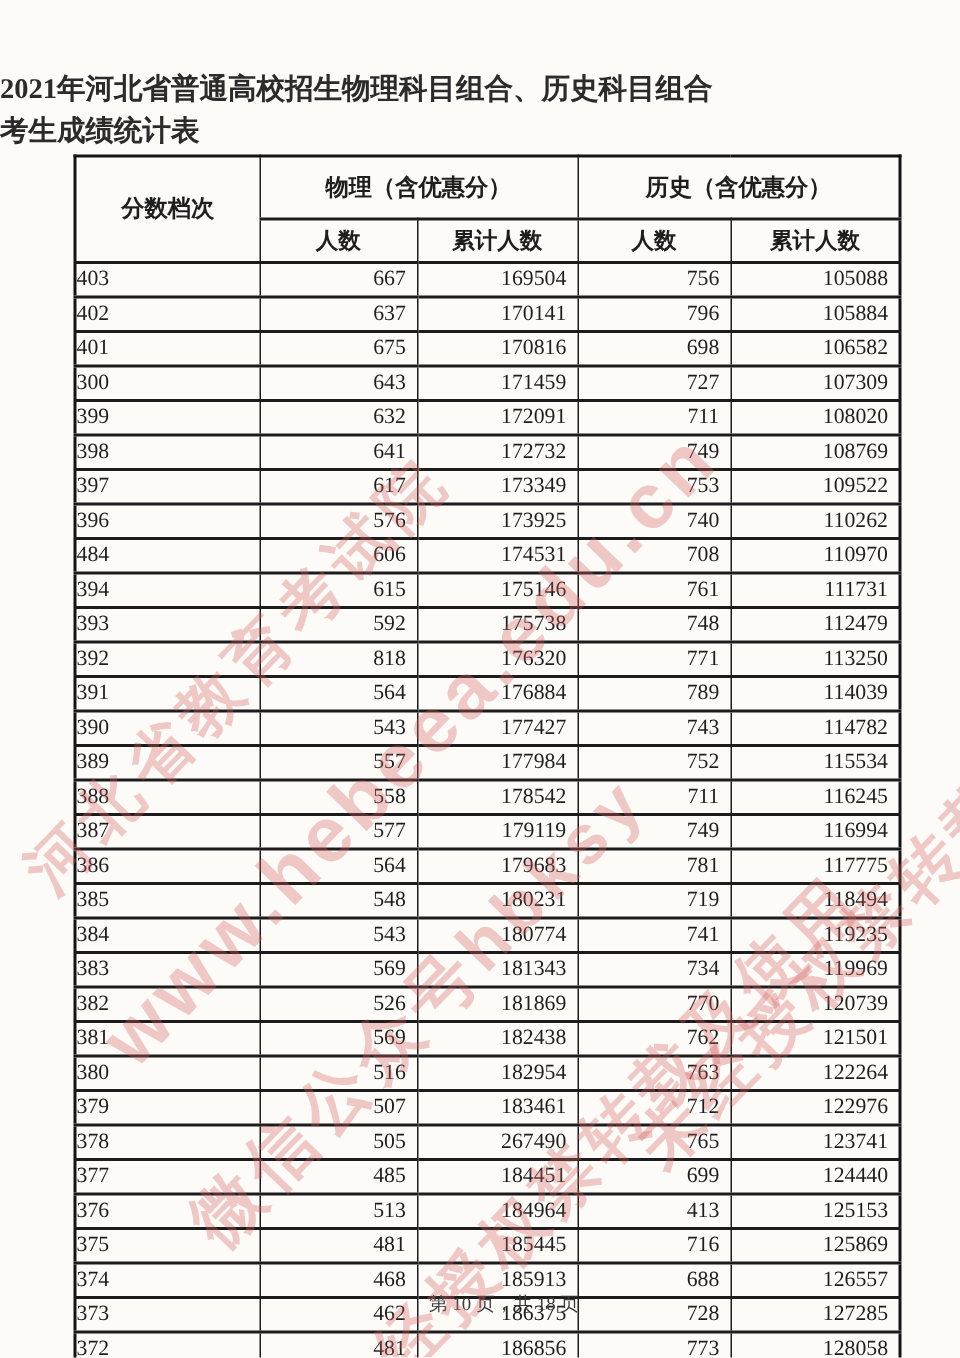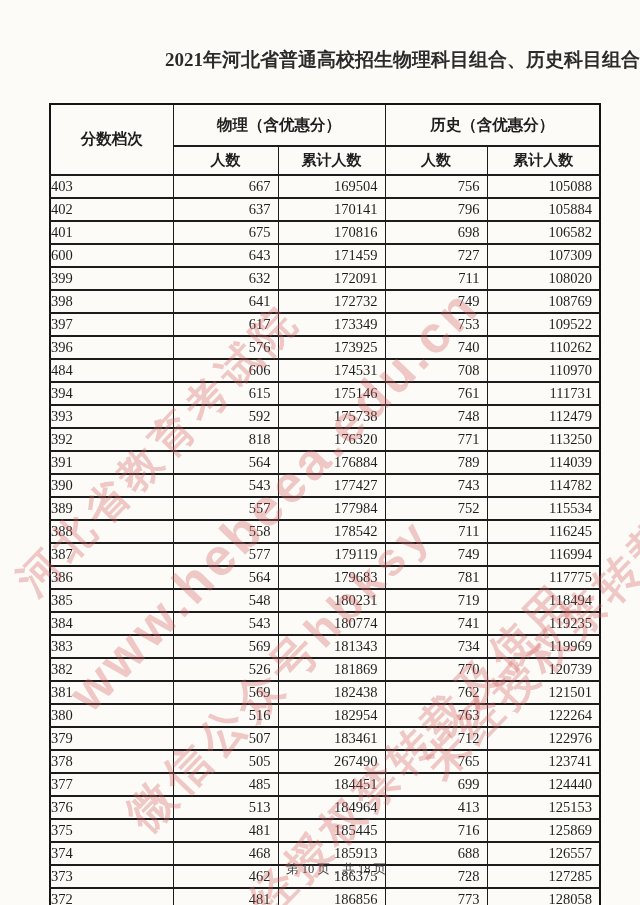--- a/index.html
+++ b/index.html
@@ -7,21 +7,21 @@
     width:640px; height:905px;
     background:#fcfbf7;
     font-family:"Liberation Serif", serif;
     position:relative;
     overflow:hidden;
     color:#222;
   }
 
   .page-title {
     position:absolute; top:46px; left:0; width:640px;
-    text-align:right;
+    text-align:left;
     font-weight:bold;
     font-size:19px;
     line-height:1.45;
     color:#2b2b2b;
     z-index:2;
   }
 
   table.score-table {
     position:absolute; left:49px; top:103px;
     width:550px;
@@ -86,20 +86,21 @@
   .wl-1 { left:78px;  top:672px; font-size:52px; letter-spacing:4px; }
   .wl-2 { left:136px; top:792px; font-size:46px; letter-spacing:5px; }
   .wl-3 { left:225px; top:915px; font-size:44px; letter-spacing:5px; }
   .wl-4 { left:432px; top:742px; font-size:44px; letter-spacing:5px; }
 </style>
 </head>
 <body>
 
 <div class="page-title">
   <div>2021年河北省普通高校招生物理科目组合、历史科目组合</div>
+  <div>考生成绩统计表</div>
 </div>
 
 <table class="score-table">
   <colgroup>
     <col style="width:123px">
     <col style="width:105px">
     <col style="width:107px">
     <col style="width:102px">
     <col style="width:113px">
   </colgroup>
@@ -132,21 +133,21 @@
         <td class="num">105884</td>
       </tr>
       <tr>
         <td class="score">401</td>
         <td class="num">675</td>
         <td class="num">170816</td>
         <td class="num">698</td>
         <td class="num">106582</td>
       </tr>
       <tr>
-        <td class="score">600</td>
+        <td class="score">300</td>
         <td class="num">643</td>
         <td class="num">171459</td>
         <td class="num">727</td>
         <td class="num">107309</td>
       </tr>
       <tr>
         <td class="score">399</td>
         <td class="num">632</td>
         <td class="num">172091</td>
         <td class="num">711</td>

